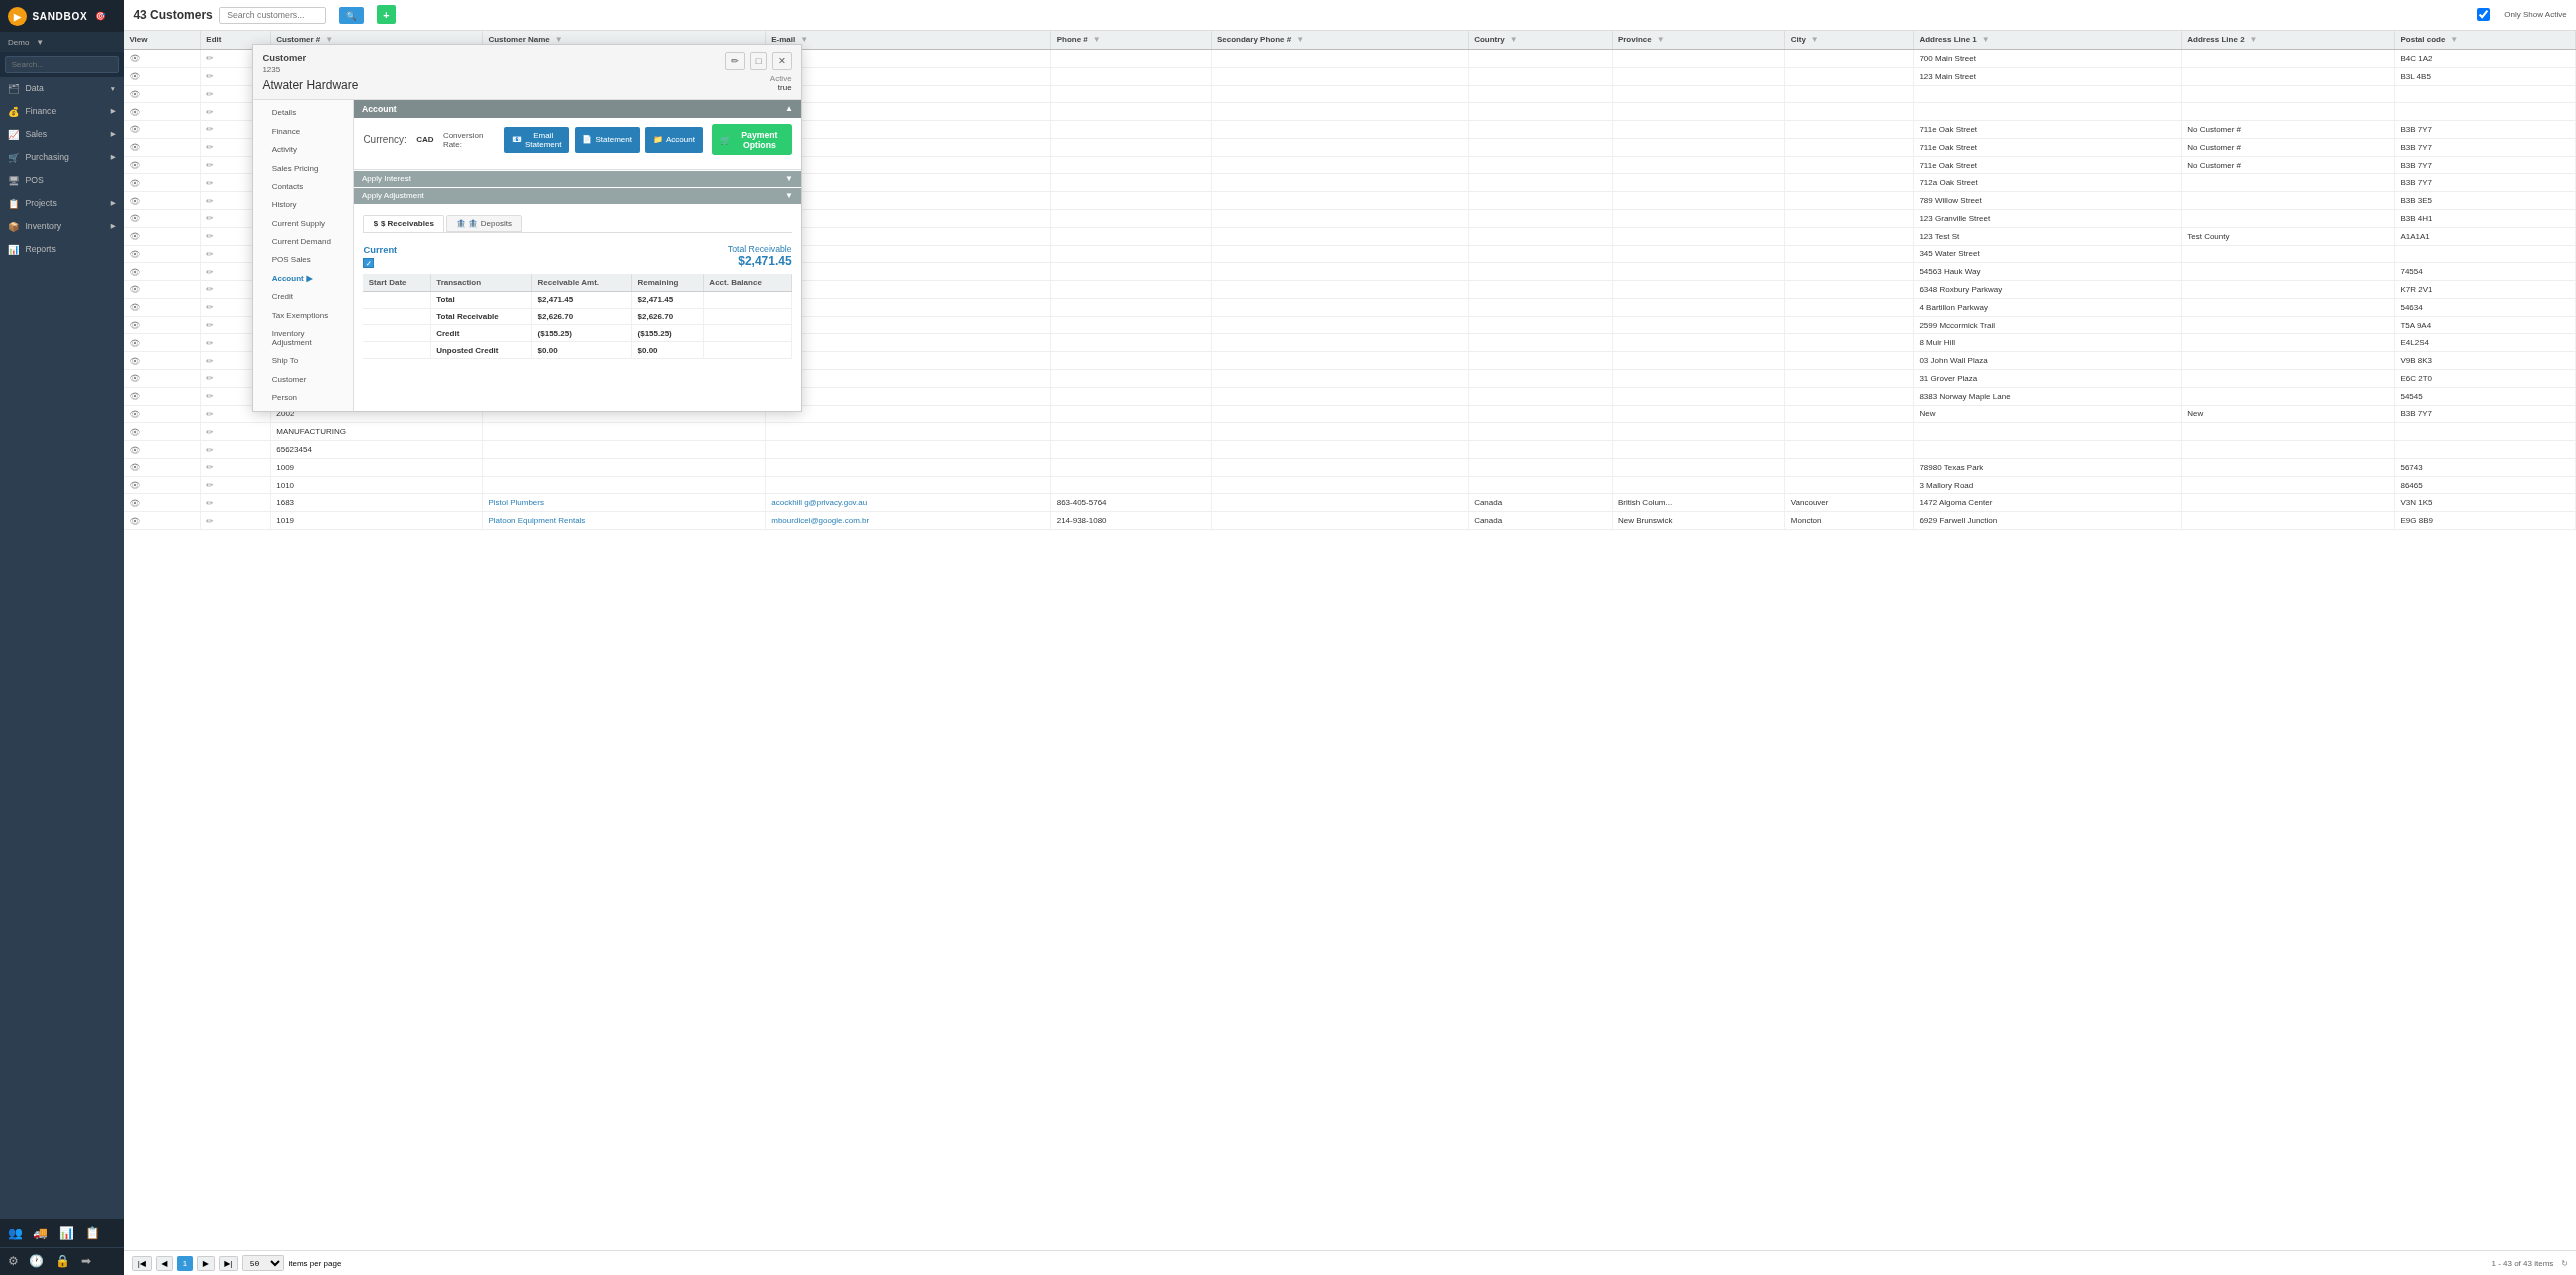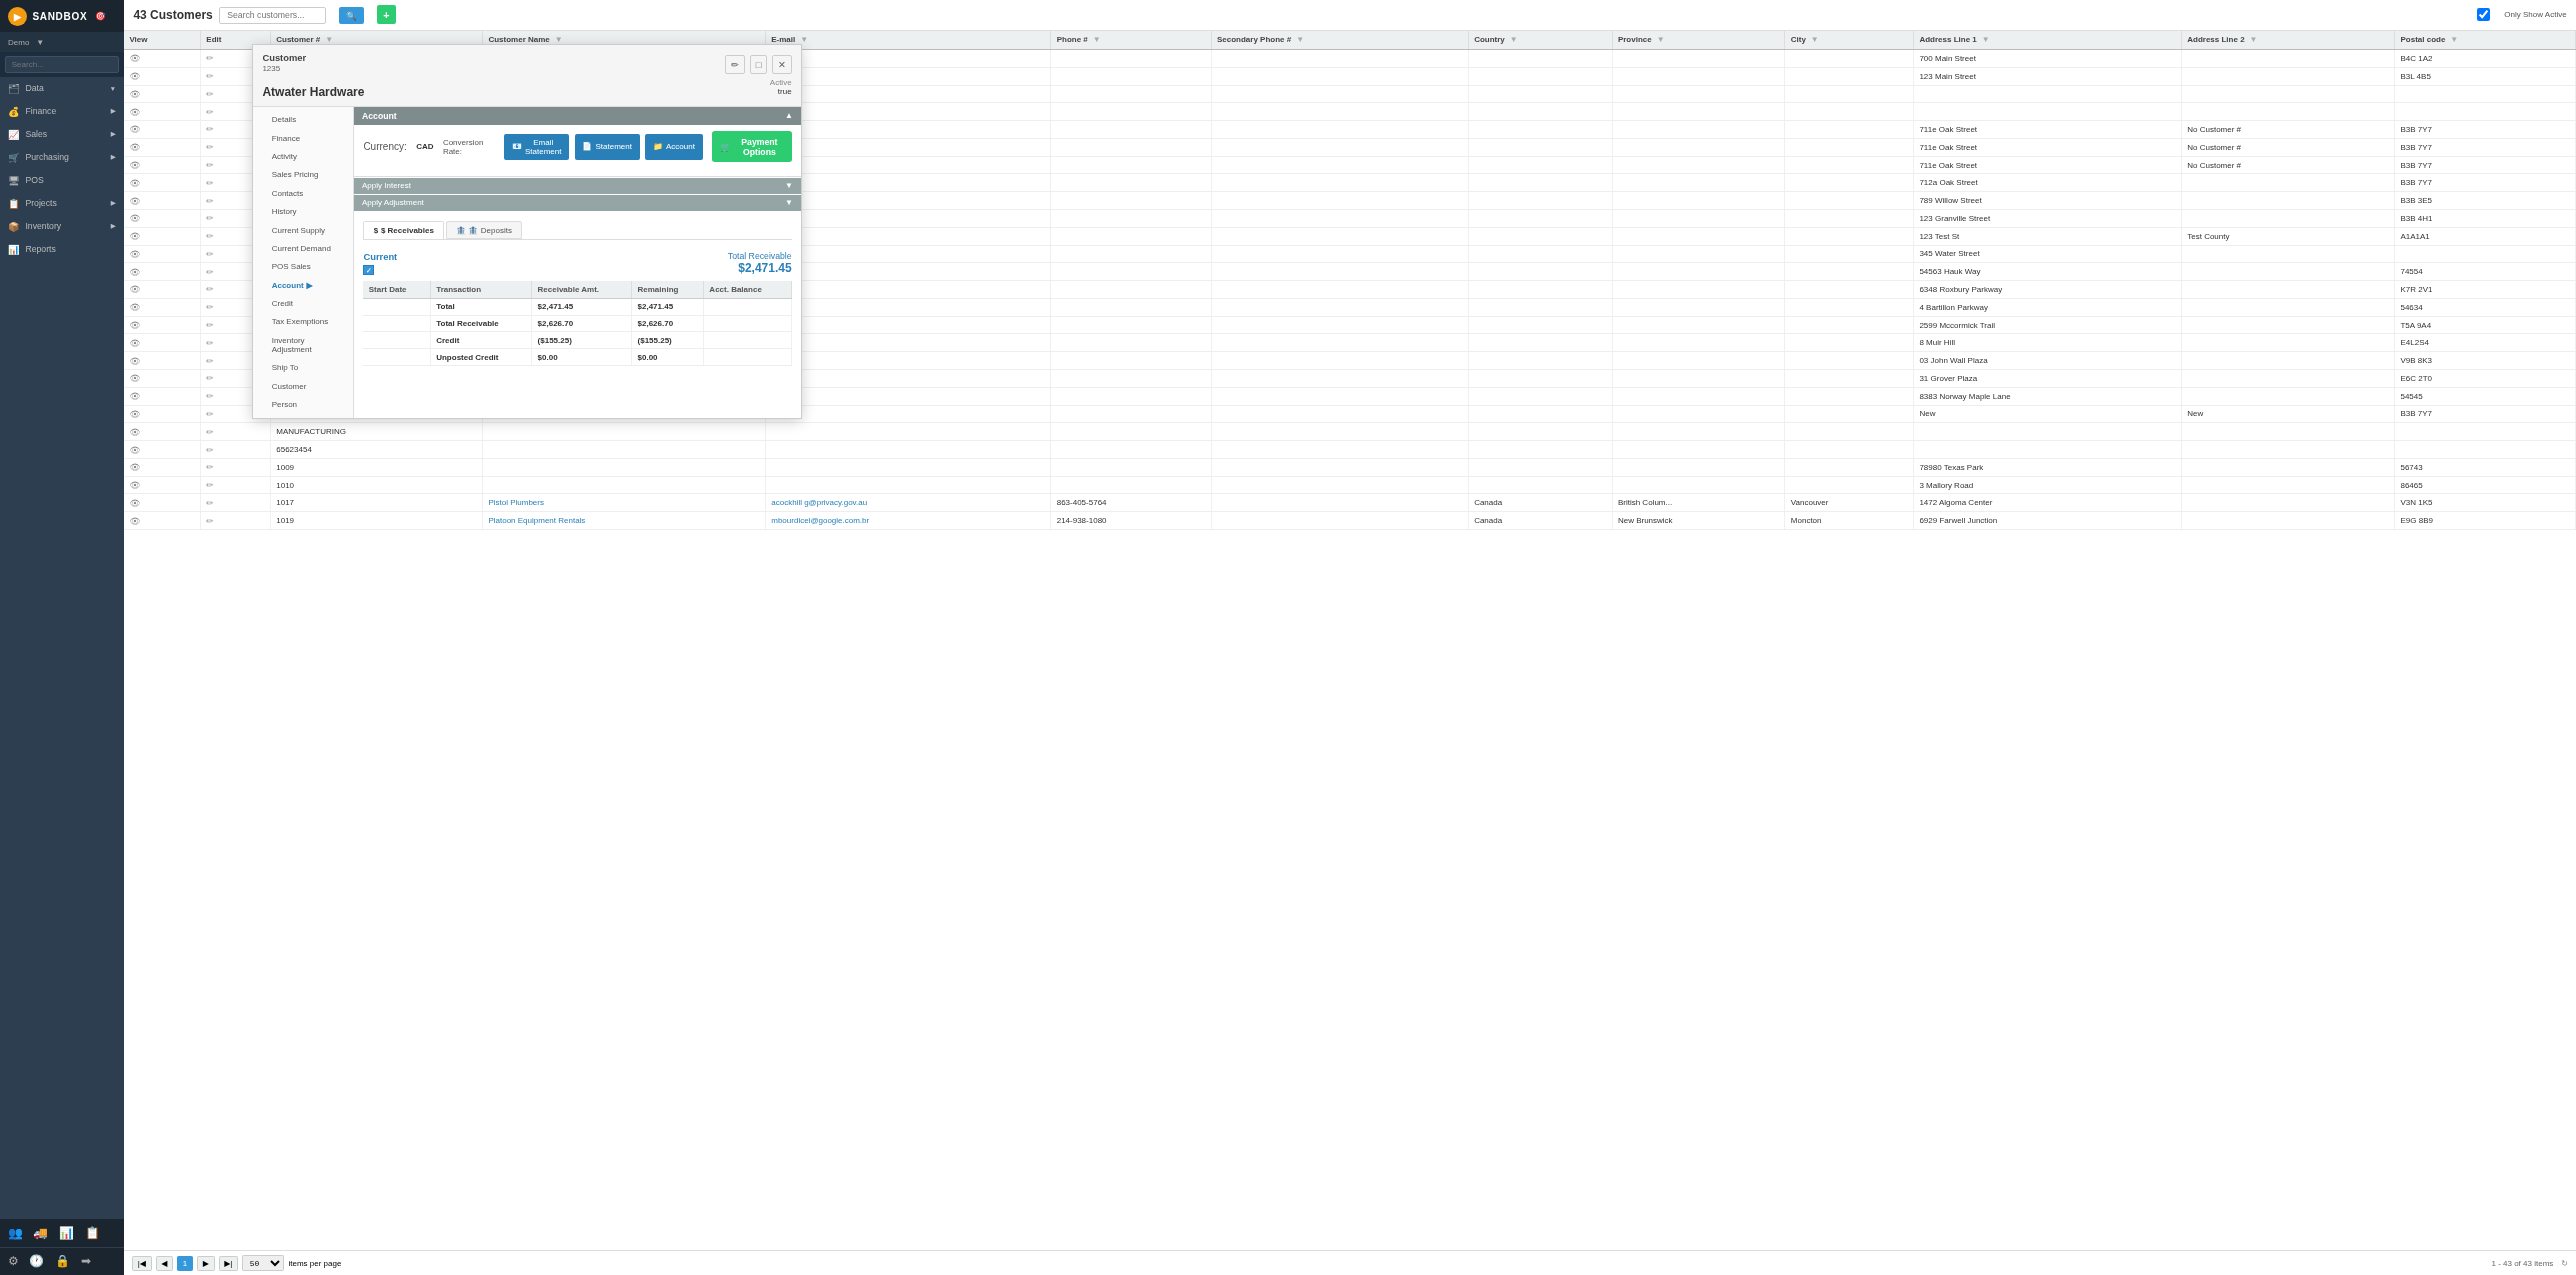--- a/index.html
+++ b/index.html
@@ -150,21 +150,21 @@
       flex-direction: column;
     }
     .overlay-header {
       background: #f5f5f5;
       border-bottom: 0.7px solid #ddd;
       padding: 6.7px 9.4px;
       display: flex; align-items: center; justify-content: space-between;
     }
     .overlay-title { font-size: 9.4px; font-weight: bold; color: #444; }
     .overlay-id { font-size: 8px; color: #666; margin-top: 1.3px; }
-    .overlay-company { font-size: 12px; font-weight: bold; color: #333; margin-top: 12px; }
+    .overlay-company { font-size: 12px; font-weight: normal; color: #333; margin-top: 4px; }
     .overlay-controls { display: flex; gap: 5.4px; align-items: flex-start; }
     .overlay-controls .oc-btn {
       background: none; border: 0.7px solid #ccc; padding: 2.7px 4.7px; cursor: pointer; border-radius: 2px; font-size: 9.4px; color: #666;
     }
     .overlay-active {
       font-size: 8px; color: #888; text-align: right;
     }
     .overlay-active .active-val { color: #333; }
     .overlay-body { display: flex; }
     .overlay-left-nav {
@@ -736,21 +736,21 @@
       <td></td>
       <td></td>
       <td></td>
       <td>3 Mallory Road</td>
       <td></td>
       <td>86465</td>
     </tr>
           <tr>
       <td><span class="icon-view" title="View">👁</span></td>
       <td><span class="icon-edit" title="Edit">✏</span></td>
-      <td>1017</td>
+      <td>1683</td>
       <td><span class="link-text">Pistol Plumbers</span></td>
       <td><span class="link-text">acockhill g@privacy.gov.au</span></td>
       <td>863-405-5764</td>
       <td></td>
       <td>Canada</td>
       <td>British Colum...</td>
       <td>Vancouver</td>
       <td>1472 Algoma Center</td>
       <td></td>
       <td>V3N 1K5</td>

